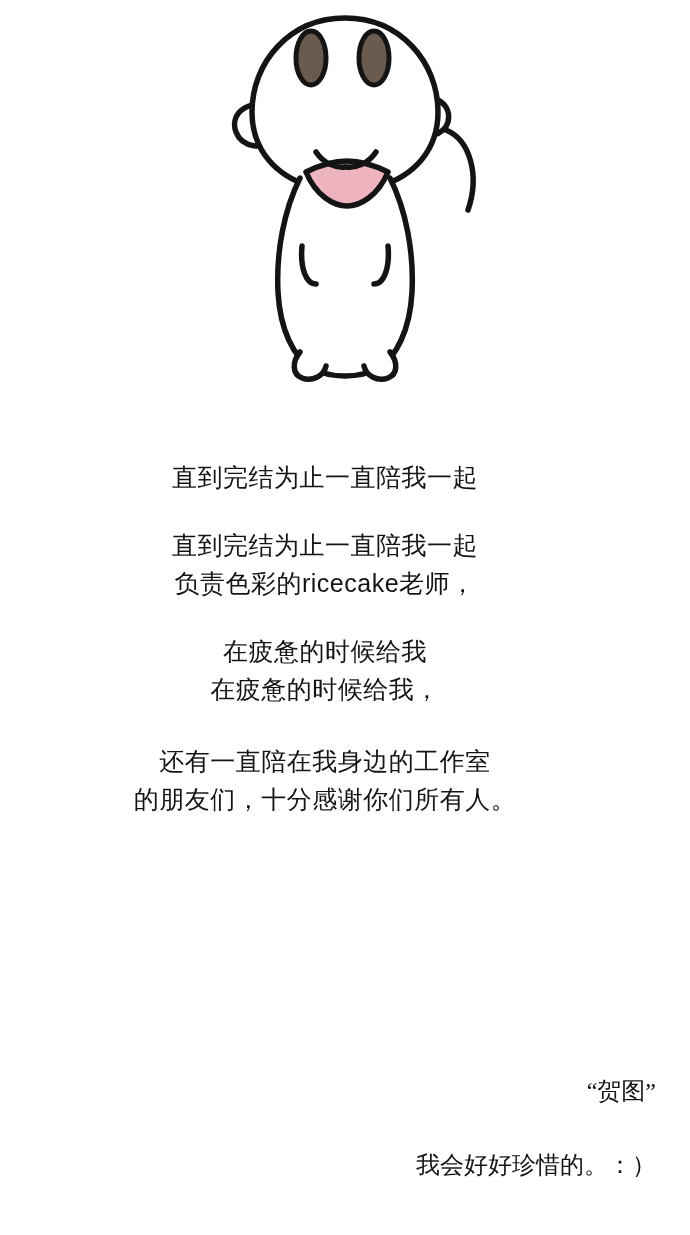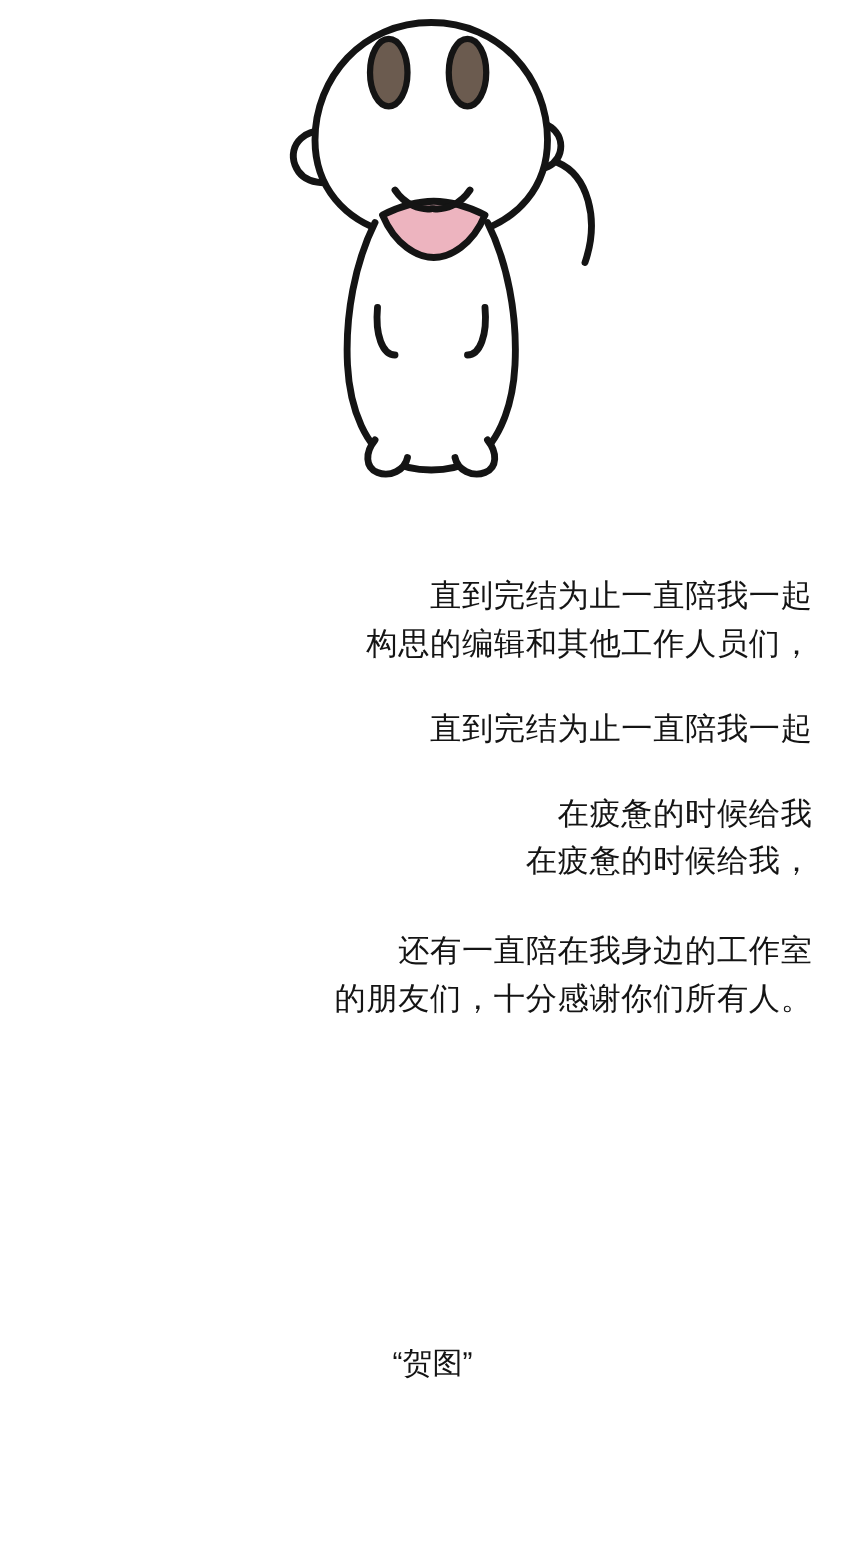--- a/index.html
+++ b/index.html
@@ -26,21 +26,21 @@
     left: 0;
     top: 0;
     width: 690px;
     height: 420px;
   }
   .credits {
     position: absolute;
     left: 0;
     top: 458px;
     width: 650px;
-    text-align: right;
+    text-align: center;
     font-size: 25px;
     line-height: 38px;
     color: #141414;
     letter-spacing: 0.5px;
   }
   .credits .block {
     margin: 0 0 30px 0;
   }
   .credits .block:last-child {
     margin-bottom: 0;
@@ -48,24 +48,25 @@
   }
   .credits .line {
     display: block;
     white-space: nowrap;
   }
   .footnote {
     position: absolute;
     left: 36px;
     top: 1073px;
     width: 620px;
-    text-align: center;
+    text-align: right;
     font-size: 24px;
     line-height: 36px;
     color: #141414;
+    font-family: Liberation Serif, serif;
   }
   .footnote .title {
     display: block;
     margin-bottom: 38px;
   }
   .footnote .line {
     display: block;
   }
 </style>
 </head>
@@ -100,32 +101,33 @@
 
         <ellipse cx="311" cy="58" rx="15" ry="27" fill="#6b5b4f" stroke="#141414" stroke-width="5"></ellipse>
         <ellipse cx="374" cy="58" rx="15" ry="27" fill="#6b5b4f" stroke="#141414" stroke-width="5"></ellipse>
       </g>
     </svg>
   </div>
 
   <div class="credits">
     <p class="block">
       <span class="line">直到完结为止一直陪我一起</span>
-      <span class="line">构思的编辑和其他工作人员们，</span>
     </p>
     <p class="block">
       <span class="line">直到完结为止一直陪我一起</span>
+      <span class="line">负责色彩的ricecake老师，</span>
     </p>
     <p class="block">
       <span class="line">在疲惫的时候给我</span>
       <span class="line">在疲惫的时候给我，</span>
     </p>
     <p class="block">
       <span class="line">还有一直陪在我身边的工作室</span>
       <span class="line">的朋友们，十分感谢你们所有人。</span>
     </p>
   </div>
 
   <div class="footnote">
     <span class="title">“贺图”</span>
+    <span class="line">我会好好珍惜的。：）</span>
   </div>
 
 </div>
 
 </body></html>

